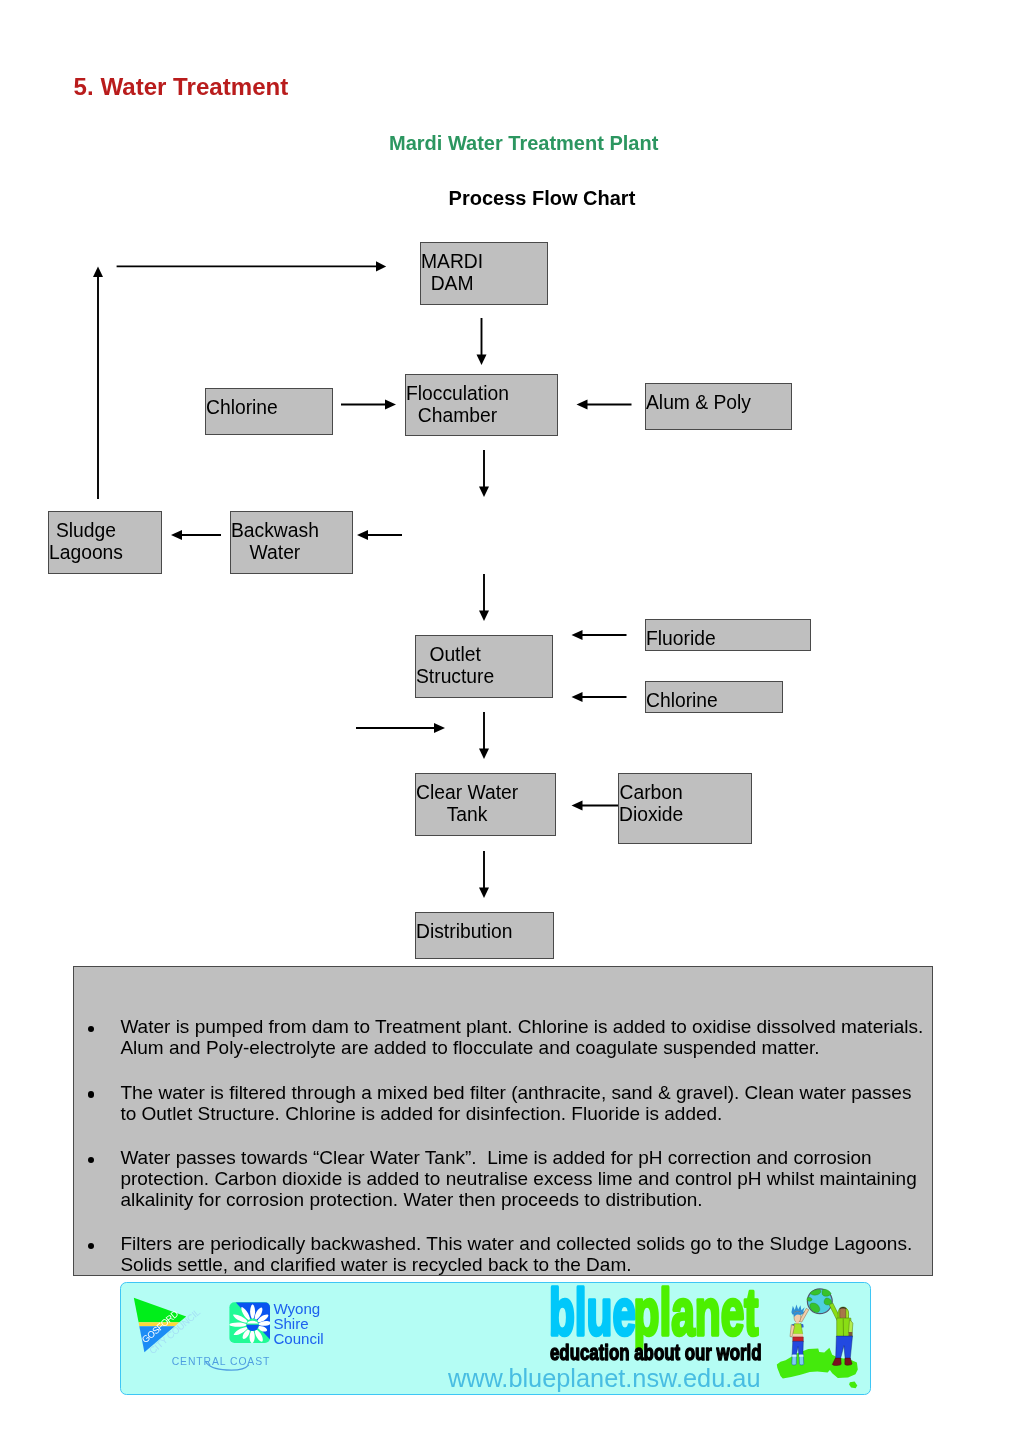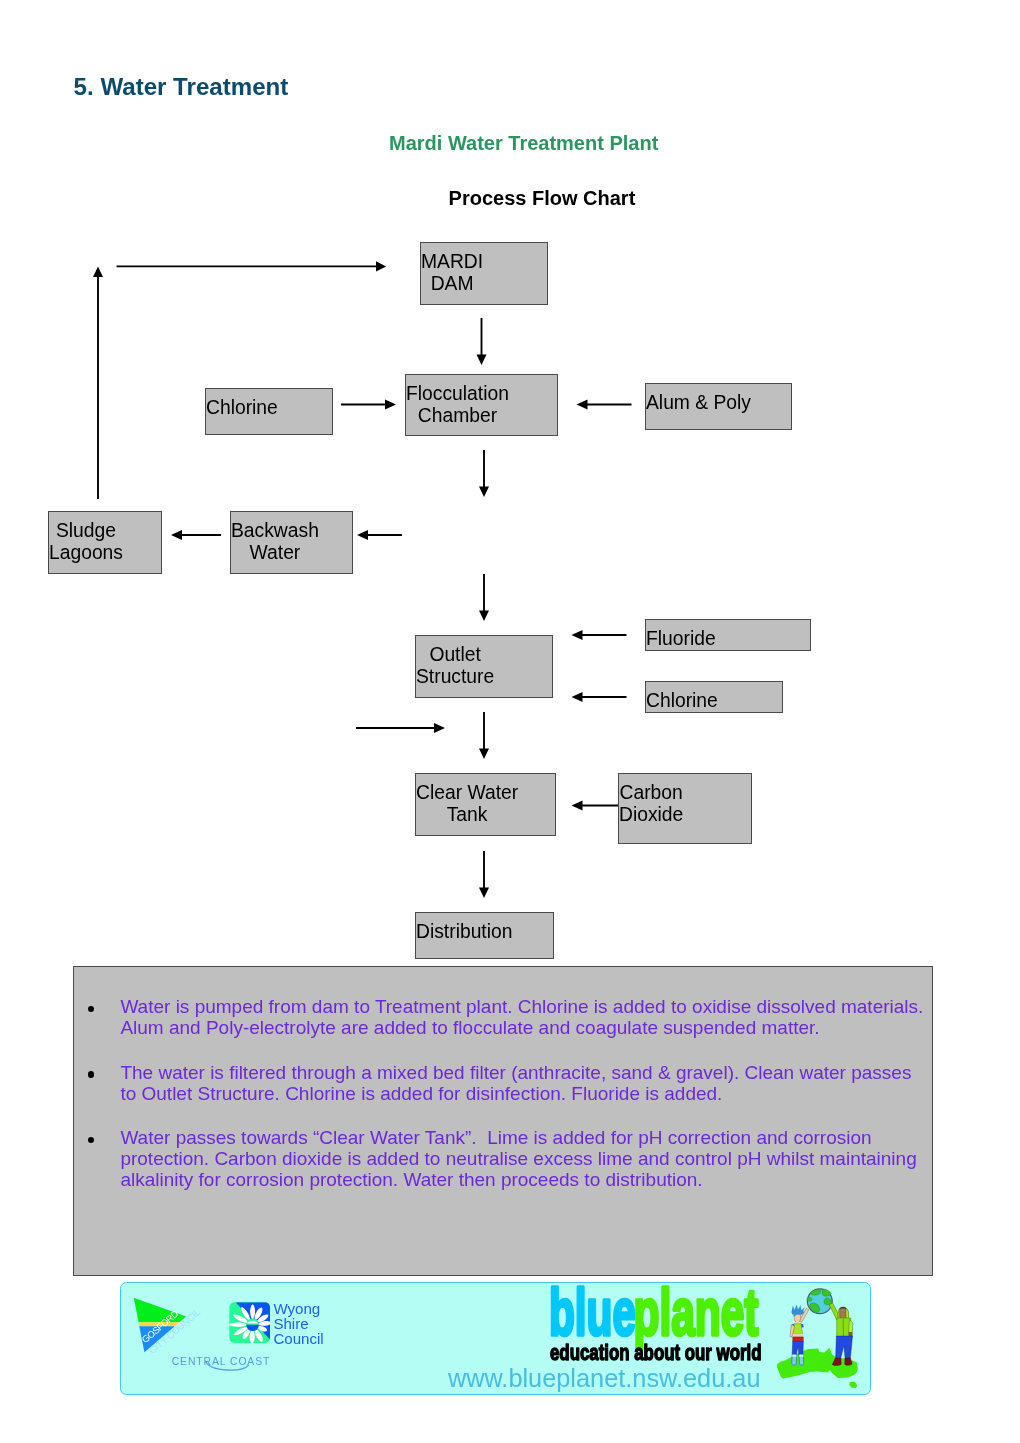--- a/index.html
+++ b/index.html
@@ -3,36 +3,36 @@
 <meta charset="utf-8">
 <title>Water Treatment</title>
 <style>
   html,body{margin:0;padding:0;background:#ffffff;}
   body{width:1020px;height:1443px;font-family:"Liberation Sans",sans-serif;position:relative;overflow:hidden;
        -webkit-font-smoothing:antialiased;}
   #page{position:absolute;left:0;top:0;width:1020px;height:1443px;background:#fff;}
   .abs{position:absolute;}
 
   
-  #h-main{left:73.6px;top:73.2px;font-size:24.1px;font-weight:bold;color:#0c4a6e;}
+  #h-main{left:73.6px;top:73.2px;font-size:24.1px;font-weight:bold;color:#b91c1c;}
   #h-sub{left:389px;top:131.7px;font-size:20px;font-weight:bold;color:#2c9660;}
   #h-sub2{left:414.6px;top:186.8px;font-size:20px;font-weight:bold;color:#000000;padding-left:34px;}
 
   
   .fbox{background:#bfbfbf;border:1px solid #4a4a4a;box-sizing:border-box;
         display:flex;align-items:flex-start;justify-content:flex-start;text-align:center;
         font-size:19.3px;color:#000;line-height:21.5px;padding-top:8.0px;}
   .fbox sub{font-size:0.56em;vertical-align:baseline;position:relative;top:0.18em;left:-0.06em;}
 
   
   #arrows{left:0;top:0;width:1020px;height:1443px;pointer-events:none;}
 
   
   #notes{left:73px;top:966px;width:860px;height:310px;background:#bfbfbf;border:1px solid #4a4a4a;box-sizing:border-box;}
-  .note{position:absolute;font-size:19px;line-height:21.2px;color:#6d28d9;width:846px;}
+  .note{position:absolute;font-size:19px;line-height:21.2px;color:#000000;width:846px;margin-top:20px;}
   .note .bull{position:absolute;left:13.7px;top:9.9px;width:6.4px;height:6.4px;border-radius:50%;background:#000;font-size:0;}
   .note .txt{display:block;margin-left:46.4px;width:808px;white-space:pre-wrap;}
 
   
   #banner{left:120px;top:1282px;width:751px;height:113px;background:#b4fdf4;
           border:1.5px solid #3ec6f5;border-radius:6.5px;box-sizing:border-box;}
 </style>
 </head>
 <body>
 
@@ -146,20 +146,24 @@
       <span class="bull">•</span>
       <span class="txt">Water is pumped from dam to Treatment plant. Chlorine is added to oxidise dissolved materials. Alum and Poly-electrolyte are added to flocculate and coagulate suspended matter.</span>
     </div>
     <div class="note" style="left:0px;top:94.6px">
       <span class="bull">•</span>
       <span class="txt">The water is filtered through a mixed bed filter (anthracite, sand &amp; gravel). Clean water passes to Outlet Structure. Chlorine is added for disinfection. Fluoride is added.</span>
     </div>
     <div class="note" style="left:0px;top:159.9px">
       <span class="bull">•</span>
       <span class="txt">Water passes towards “Clear Water Tank”.  Lime is added for pH correction and corrosion protection. Carbon dioxide is added to neutralise excess lime and control pH whilst maintaining alkalinity for corrosion protection. Water then proceeds to distribution.</span>
+    </div>
+    <div class="note" style="left:0px;top:245.7px">
+      <span class="bull">•</span>
+      <span class="txt">Filters are periodically backwashed. This water and collected solids go to the Sludge Lagoons. Solids settle, and clarified water is recycled back to the Dam.</span>
     </div>
   </div>
 
   <div class="abs" id="banner">
     <svg id="banner-svg" width="748" height="110" viewBox="0 0 748 110">
 
       <g>
         <polygon points="12.8,14.8 65.2,33.4 58.3,39.3 17.6,39.3" fill="#00ee1a"></polygon>
         <polygon points="17.6,39.3 58.3,39.3 53.8,43.2 18.3,43.2" fill="#ffd63b"></polygon>
         <polygon points="18.3,43.2 53.8,43.2 23.4,69.2" fill="#1c8cf5"></polygon>

